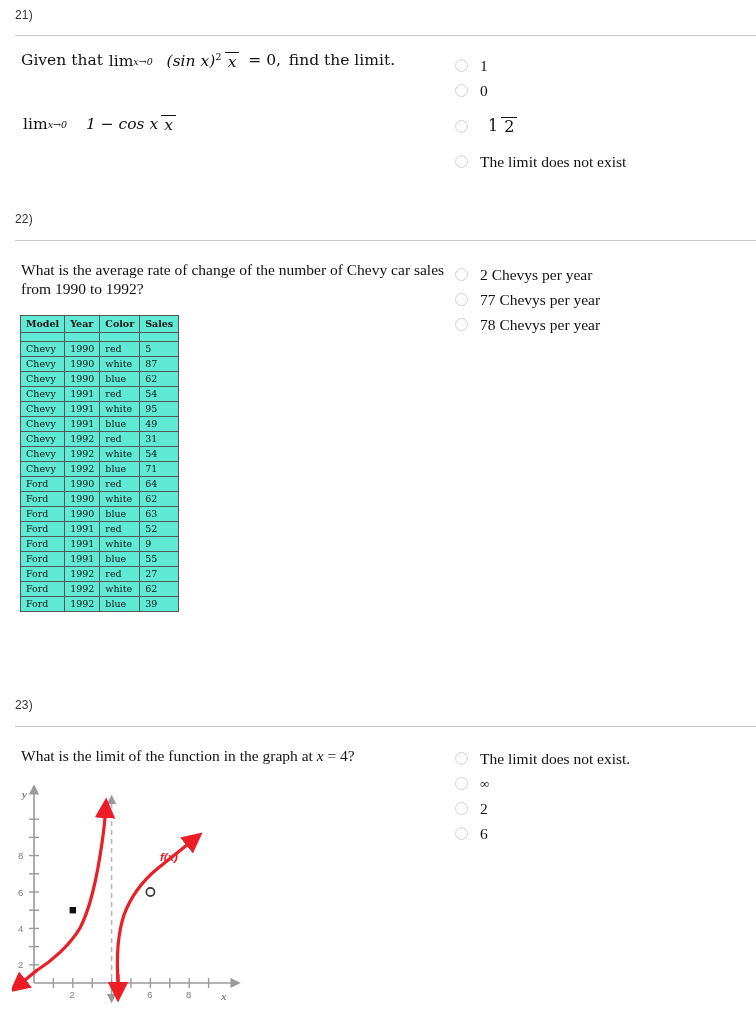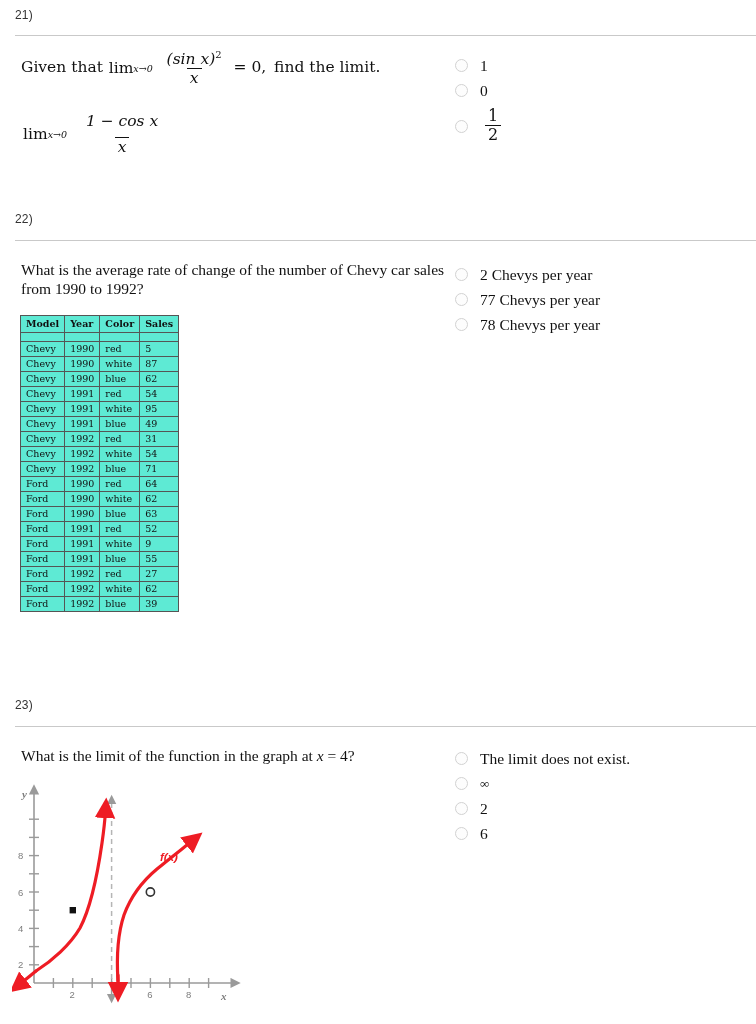--- a/index.html
+++ b/index.html
@@ -63,21 +63,21 @@
   .math { font-family: "DejaVu Serif", serif; }
   .mi { font-style: italic; }
   .limop {
     display: inline-flex; flex-direction: row; align-items: center;
     vertical-align: middle; line-height: 1;
     margin: 0 2px;
   }
   .limop .lt { font-size: 15.5px; }
   .limop .lb { font-size: 9.5px; margin-top: 1px; }
   .frac {
-    display: inline-flex; flex-direction: column; align-items: center;
+    display: inline-flex; flex-direction: row; align-items: center;
     vertical-align: middle; line-height: 1.05;
     margin: 0 5px;
     text-align: center;
   }
   .frac .num { padding: 0 3px 1px 3px; font-size: 15.5px; }
   .frac .den { padding: 1px 3px 0 3px; font-size: 15.5px; border-top: 1px solid #111; }
   .sup { font-size: 10px; vertical-align: super; }
   .frac-small .num { font-size: 16px; padding-bottom: 0; }
   .frac-small .den { font-size: 16px; }
 
@@ -128,21 +128,21 @@
       </span>
       <span class="math">= 0,</span>
       <span class="math" style="margin-left:4px;">find the limit.</span>
     </div>
 
     <div class="prompt" style="top:105px; width:300px; white-space:nowrap;">
       <span class="limop">
         <span class="lt math">lim</span>
         <span class="lb math mi">x→0</span>
       </span>
-      <span class="frac" style="margin-left:10px;gap:7px;">
+      <span class="frac" style="margin-left:10px;">
         <span class="num math"><span class="mi">1 − cos x</span></span>
         <span class="den math mi">x</span>
       </span>
     </div>
 
     <div class="options" style="top:45px;">
       <div class="opt">
         <span class="radio"></span>
         <span class="optlabel">1</span>
       </div>
@@ -151,20 +151,24 @@
         <span class="optlabel">0</span>
       </div>
       <div class="opt tall">
         <span class="radio"></span>
         <span class="optlabel">
           <span class="frac frac-small math">
             <span class="num">1</span>
             <span class="den">2</span>
           </span>
         </span>
+      </div>
+      <div class="opt">
+        <span class="radio"></span>
+        <span class="optlabel">The limit does not exist</span>
       </div>
     </div>
   </div>
 
   <div class="qblock" style="top:212px;">
     <div class="qnum">22)</div>
     <div class="qrule" style="top:28px;"></div>
 
     <div class="prompt" style="top:48px; width:425px;">What is the average rate of change of the number of Chevy car sales from 1990 to 1992?</div>
 

